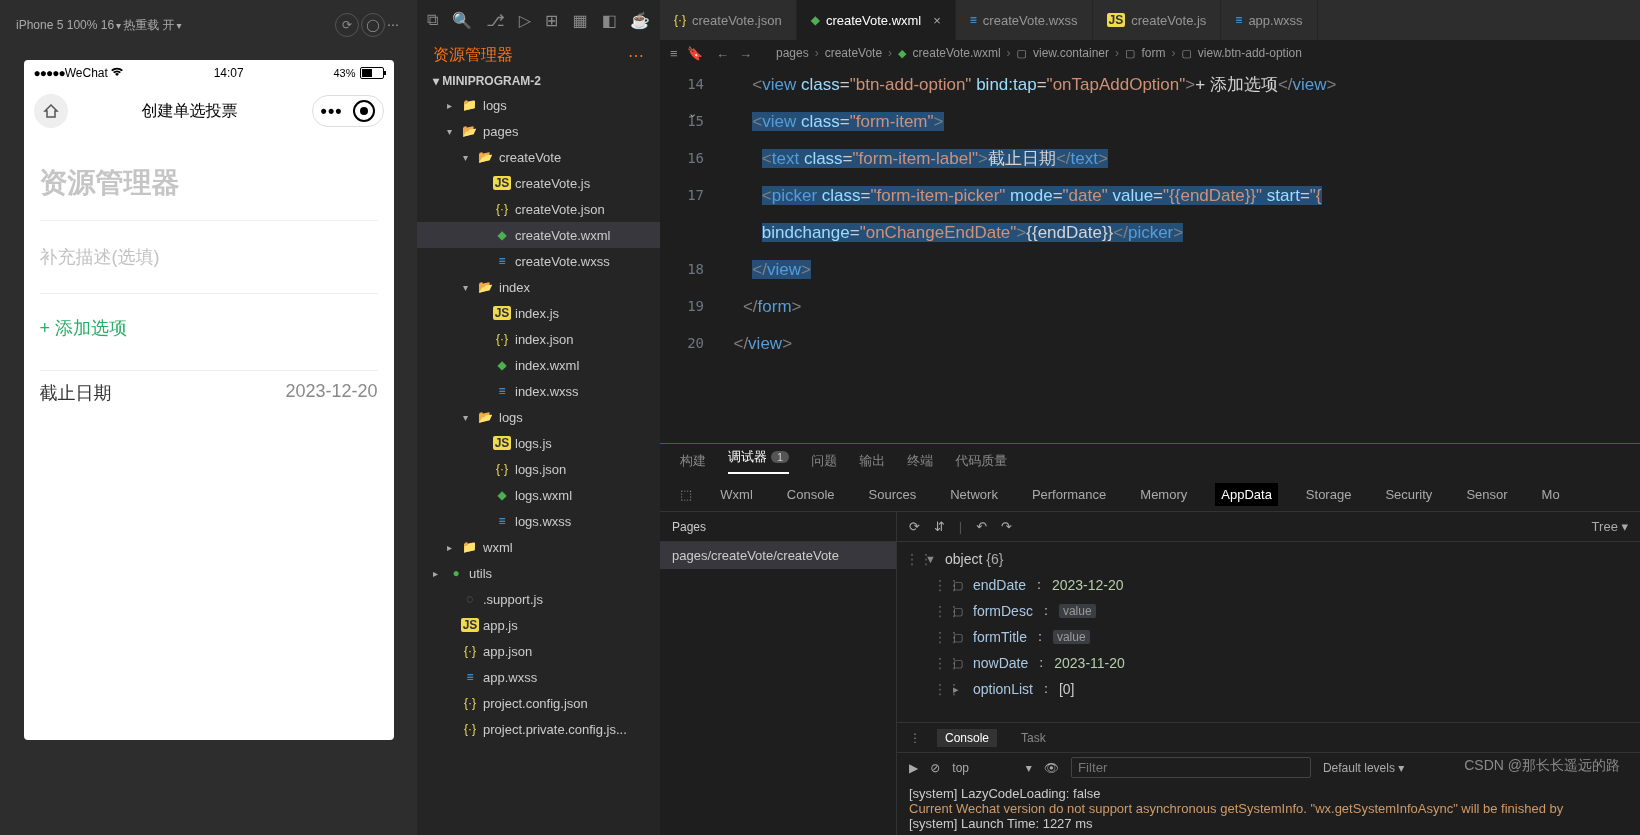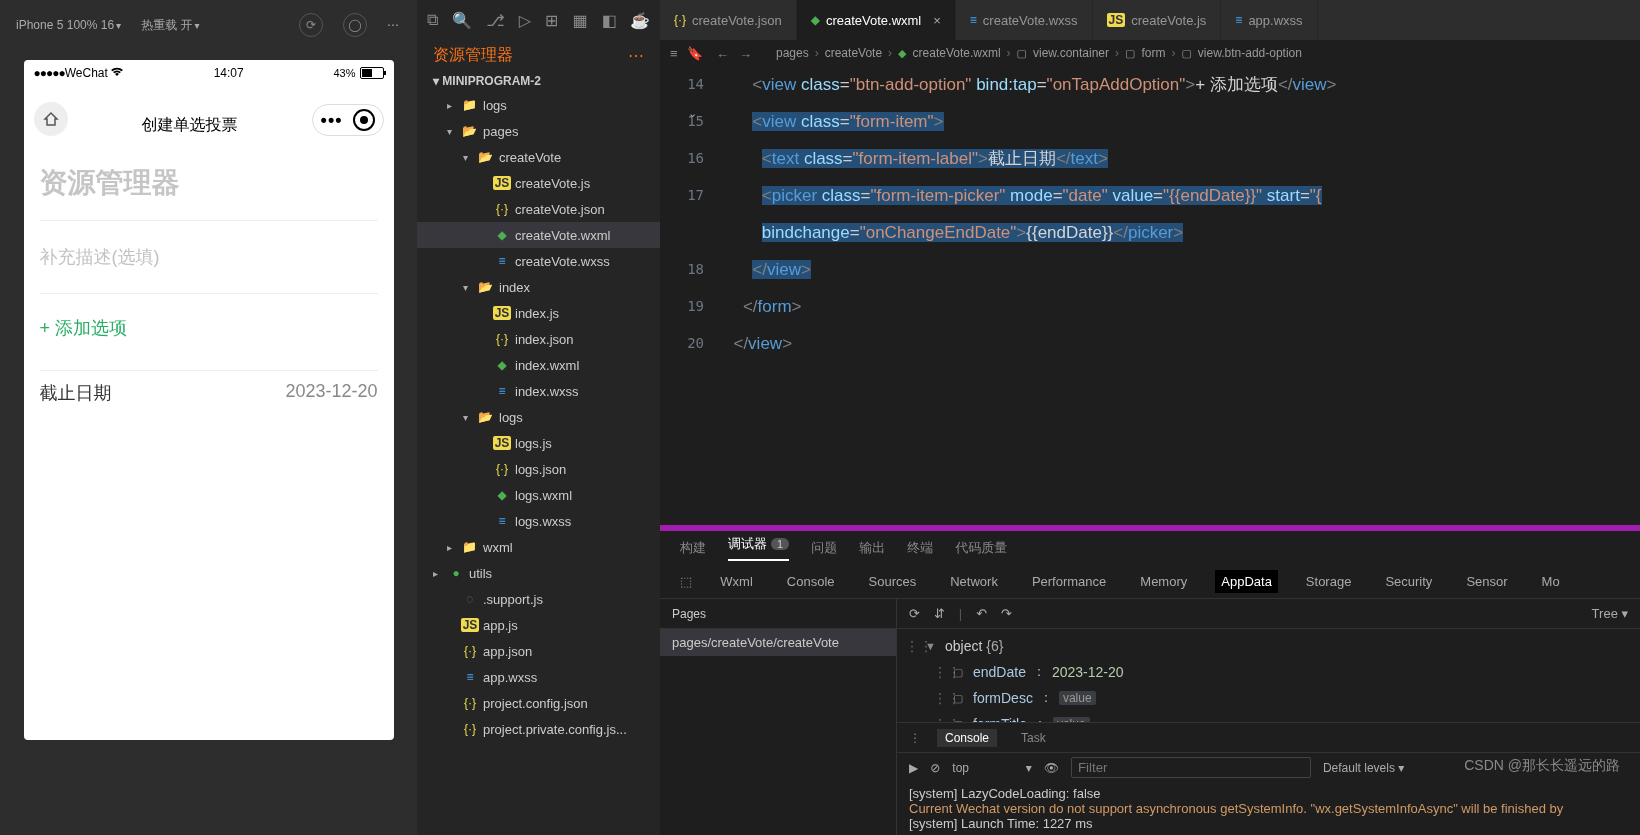--- a/index.html
+++ b/index.html
@@ -1,38 +1,38 @@
 <!DOCTYPE html>
 <html><head>
 <meta charset="utf-8">
 <style>
 * { margin: 0; padding: 0; box-sizing: border-box; font-family: -apple-system, "Segoe UI", "Microsoft YaHei", sans-serif; }
 body { background: #1e1e1e; color: #ccc; font-size: 13px; width: 1640px; height: 835px; overflow: hidden; display: flex; }
 
 
 .sim-panel { width: 417px; background: #2d2d2d; display: flex; flex-direction: column; }
-.sim-toolbar { height: 50px; display: flex; align-items: center; padding: 0 16px; color: #aaa; font-size: 12px; gap: 20px; }
+.sim-toolbar { height: 50px; display: flex; align-items: center; padding: 0 16px; color: #aaa; font-size: 12px; gap: 2px; }
 .sim-toolbar .device { flex: 0 0 auto; }
 .sim-toolbar .caret { font-size: 10px; margin-left: 2px; }
 .sim-toolbar .gap { flex: 1; }
 .sim-icon { width: 24px; height: 24px; border: 1px solid #555; border-radius: 50%; display: inline-flex; align-items: center; justify-content: center; font-size: 12px; color: #888; }
 .sim-dots { letter-spacing: 2px; }
 
 .phone-wrap { flex: 1; display: flex; justify-content: center; align-items: flex-start; padding-top: 10px; }
 .phone { width: 370px; height: 680px; background: #fff; border-radius: 4px; overflow: hidden; color: #000; display: flex; flex-direction: column; }
 .statusbar { height: 26px; display: flex; align-items: center; padding: 0 10px; font-size: 12px; font-weight: 500; }
 .statusbar .dots { letter-spacing: -1px; }
 .statusbar .wifi { margin-left: 2px; }
 .statusbar .time { flex: 1; text-align: center; }
 .statusbar .batt-txt { font-size: 11px; }
 .statusbar .batt { margin-left: 4px; width: 24px; height: 12px; border: 1px solid #000; border-radius: 2px; position: relative; }
 .statusbar .batt::after { content:""; position:absolute; right:-3px; top:3px; width:2px; height:4px; background:#000; }
 .statusbar .batt-fill { position:absolute; left:1px; top:1px; bottom:1px; width:10px; background:#000; }
 
-.nav { height: 50px; display: flex; align-items: flex-end; padding: 0 10px; }
+.nav { height: 50px; display: flex; align-items: center; padding: 0 10px; }
 .nav-home { width: 34px; height: 34px; border-radius: 50%; background: #eee; display: flex; align-items: center; justify-content: center; font-size: 16px; }
 .nav-title { flex: 1; text-align: center; font-size: 16px; font-weight: 500; color: #000; }
 .nav-cap { display: flex; align-items: center; border: 1px solid #ddd; border-radius: 20px; padding: 4px 8px; gap: 10px; }
 .nav-cap .d3 { font-size: 18px; letter-spacing: 1px; color: #000; font-weight: bold; }
 .nav-cap .tgt { width: 22px; height: 22px; border: 2px solid #000; border-radius: 50%; display: flex; align-items: center; justify-content: center; }
 .nav-cap .tgt-inner { width: 8px; height: 8px; background: #000; border-radius: 50%; }
 
 .form-body { padding: 10px 16px; }
 .big-title { font-size: 28px; font-weight: 700; color: #c5c5c5; margin: 18px 0; }
 .form-body hr { border: none; border-top: 1px solid #eee; }
@@ -72,21 +72,21 @@
 .code-pane { flex: 1; display: flex; min-height: 0; position: relative; }
 .code-left { width: 60px; display: flex; flex-direction: column; align-items: flex-end; padding-top: 0; }
 .lineno { height: 37px; line-height: 37px; color: #6e7681; font-size: 14px; padding-right: 16px; text-align: right; font-family: Consolas, monospace; }
 .fold-icon { color: #aaa; font-size: 11px; position: absolute; left: 28px; }
 .code-scroll { flex: 1; overflow: auto; font-family: Consolas, "Courier New", monospace; font-size: 17px; line-height: 37px; white-space: pre; padding-left: 4px; }
 .code-scroll .sel { background: #264f78; }
 .tk-tag { color: #569cd6; } .tk-attr { color: #9cdcfe; } .tk-str { color: #ce9178; }
 .tk-bracket { color: #808080; } .tk-txt { color: #d4d4d4; }
 
 
-.devtools { height: 310px; border-top: 6px solid #a21caf; display: flex; flex-direction: column; background: #1e1e1e; }
+.devtools { height: 392px; border-top: 1px solid #a21caf; display: flex; flex-direction: column; background: #1e1e1e; }
 .dt-tabs1 { height: 34px; display: flex; align-items: center; gap: 22px; padding: 0 20px; font-size: 13px; color: #888; }
 .dt-tabs1 .t { cursor: pointer; }
 .dt-tabs1 .t.active { color: #fff; border-bottom: 2px solid #fff; padding-bottom: 6px; }
 .dt-tabs1 .badge { background: #555; color: #ccc; border-radius: 8px; padding: 0 6px; font-size: 11px; margin-left: 4px; }
 .dt-tabs2 { height: 34px; display: flex; align-items: center; gap: 22px; padding: 0 20px; font-size: 13px; color: #aaa; border-bottom: 1px solid #333; }
 .dt-tabs2 .t { cursor: pointer; padding: 4px 6px; }
 .dt-tabs2 .t.active { background: #000; color: #fff; }
 .dt-body { flex: 1; display: flex; min-height: 0; }
 .dt-pages { width: 237px; border-right: 1px solid #333; }
 .dt-pages-h { height: 30px; display: flex; align-items: center; padding: 0 12px; font-size: 12px; color: #ccc; border-bottom: 1px solid #333; }

